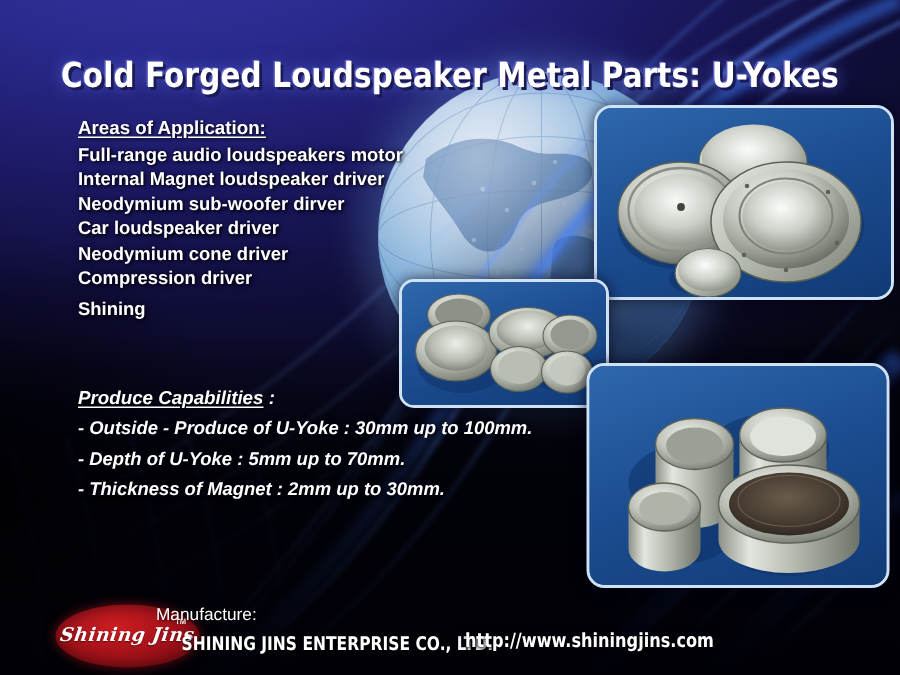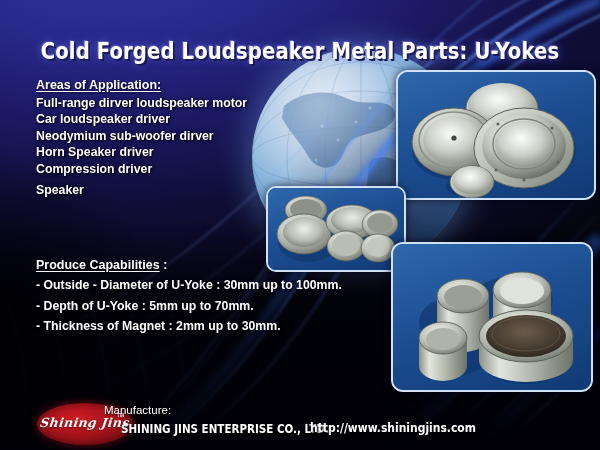--- a/index.html
+++ b/index.html
@@ -44,34 +44,34 @@
   .title{
     position:absolute;left:0;right:0;top:38px;text-align:center;
     font-size:23px;font-weight:bold;color:#ffffff;
     font-family:"DejaVu Sans Condensed","Liberation Sans", sans-serif;
     letter-spacing:.1px;
     text-shadow:2px 2px 0 #1a1a55, -1px -1px 0 #5a5ac0, 0 0 10px rgba(90,110,220,.8);
     transform:scaleX(.95);transform-origin:center;
     white-space:nowrap;
   }
   
-  .block{position:absolute;color:#fff;}
+  .block{position:absolute;color:#fff;margin-left:16px;}
   .heading{
     font-size:12.5px;font-weight:bold;margin-bottom:3px;
     text-shadow:1px 1px 2px rgba(0,0,10,.95);
   }
   .heading u{text-decoration:underline;text-underline-offset:2px;}
   .li{
     font-size:12.3px;font-weight:bold;line-height:16.3px;white-space:nowrap;
     text-shadow:1px 1px 2px rgba(0,0,10,.95), 0 0 4px rgba(0,0,20,.7);
   }
   #apps{left:36px;top:78px;}
   #apps .li{line-height:16.4px;}
   #apps .gap{height:5px;}
-  #caps{left:36px;top:258px;}
+  #caps{left:36px;top:258px;font-style:italic;}
   #caps .li{line-height:20.5px;}
   
   .photo{
     position:absolute;border:2px solid #cfe2f5;border-radius:12px;overflow:hidden;
     box-shadow:0 0 10px rgba(0,0,20,.7);
     background:#1f4f93;
   }
   .photo .plate{
     position:absolute;inset:0;
     background:linear-gradient(160deg,#2f68ad 0%,#1d4e92 45%,#103a75 100%);
@@ -221,34 +221,35 @@
 
   <div class="bg-bottom"></div>
   <div class="bg-left-dark"></div>
 
   <div class="title">Cold Forged Loudspeaker Metal Parts: U-Yokes</div>
 
   <div class="block" id="apps">
     <div class="heading">
       <u>Areas of Application:</u>
     </div>
-    <div class="li">Full-range dirver loudspeaker motor</div>
+    <div class="li">Full-range audio loudspeakers motor</div>
+    <div class="li">Internal Magnet loudspeaker driver</div>
+    <div class="li">Neodymium sub-woofer dirver</div>
     <div class="li">Car loudspeaker driver</div>
-    <div class="li">Neodymium sub-woofer dirver</div>
-    <div class="li">Horn Speaker driver</div>
+    <div class="li">Neodymium cone driver</div>
     <div class="li">Compression driver</div>
     <div class="gap"></div>
-    <div class="li">Speaker</div>
+    <div class="li">Shining</div>
   </div>
 
   <div class="block" id="caps">
     <div class="heading">
       <u>Produce Capabilities</u><span> :</span>
     </div>
-    <div class="li">- Outside - Diameter of U-Yoke : 30mm up to 100mm.</div>
+    <div class="li">- Outside - Produce of U-Yoke : 30mm up to 100mm.</div>
     <div class="li">- Depth of U-Yoke : 5mm up to 70mm.</div>
     <div class="li">- Thickness of Magnet : 2mm up to 30mm.</div>
   </div>
 
   <div class="photo" id="photo1">
     <div class="plate"></div>
     <svg viewBox="0 0 196 126" width="196" height="126">
       <defs>
         <radialGradient id="m1" cx="38%" cy="30%" r="72%">
           <stop offset="0%" stop-color="#f0f2ee"></stop>

